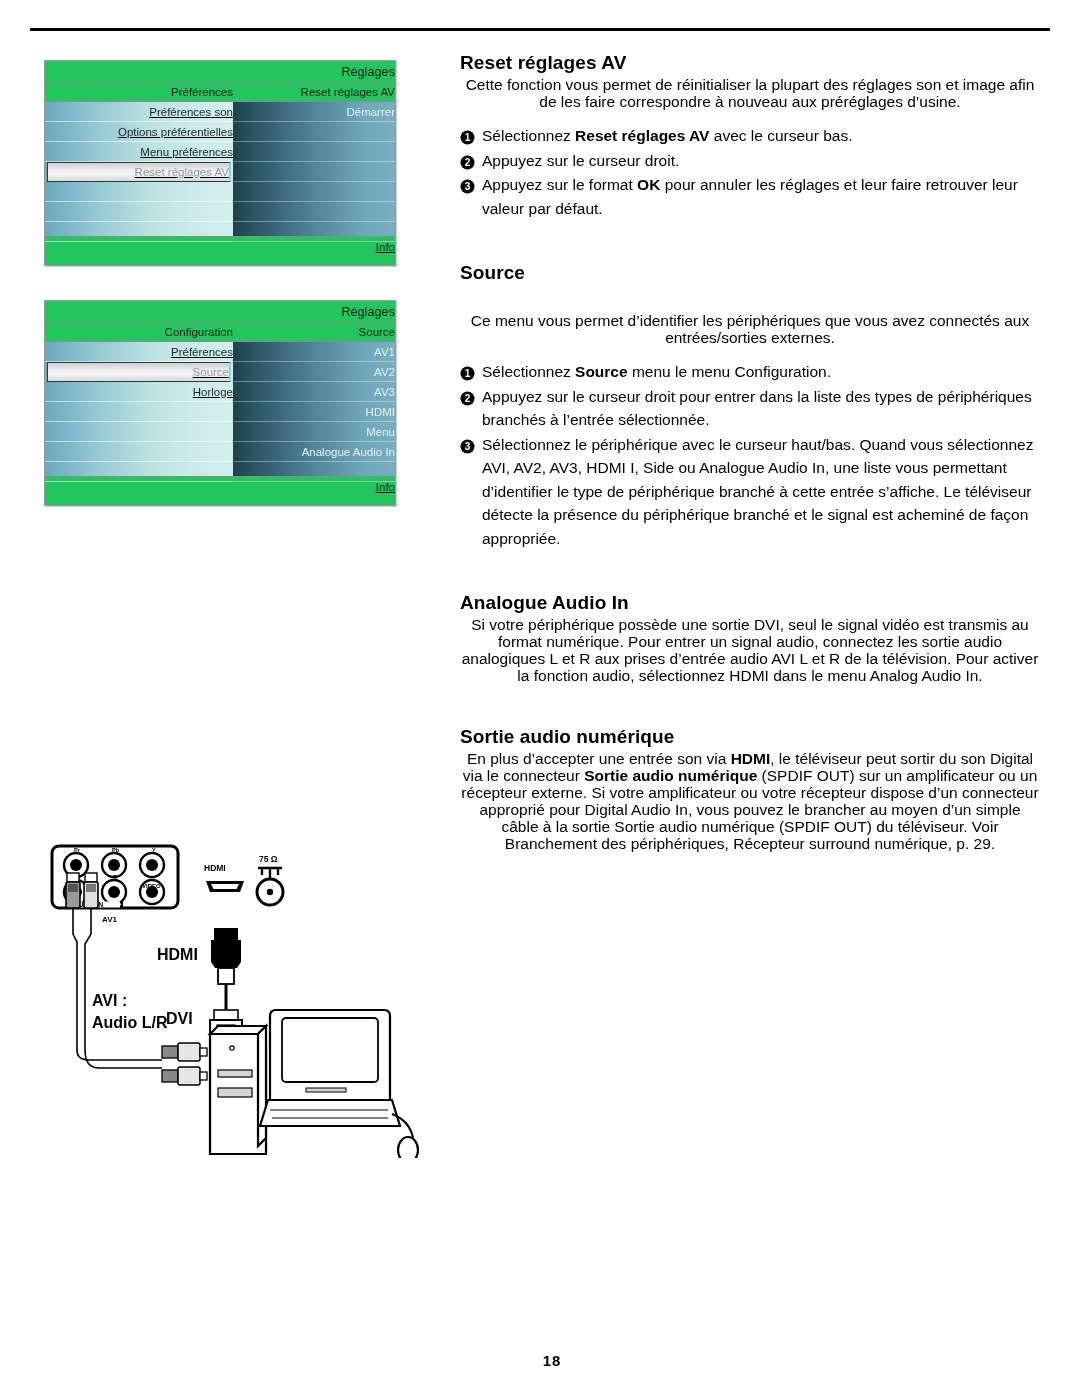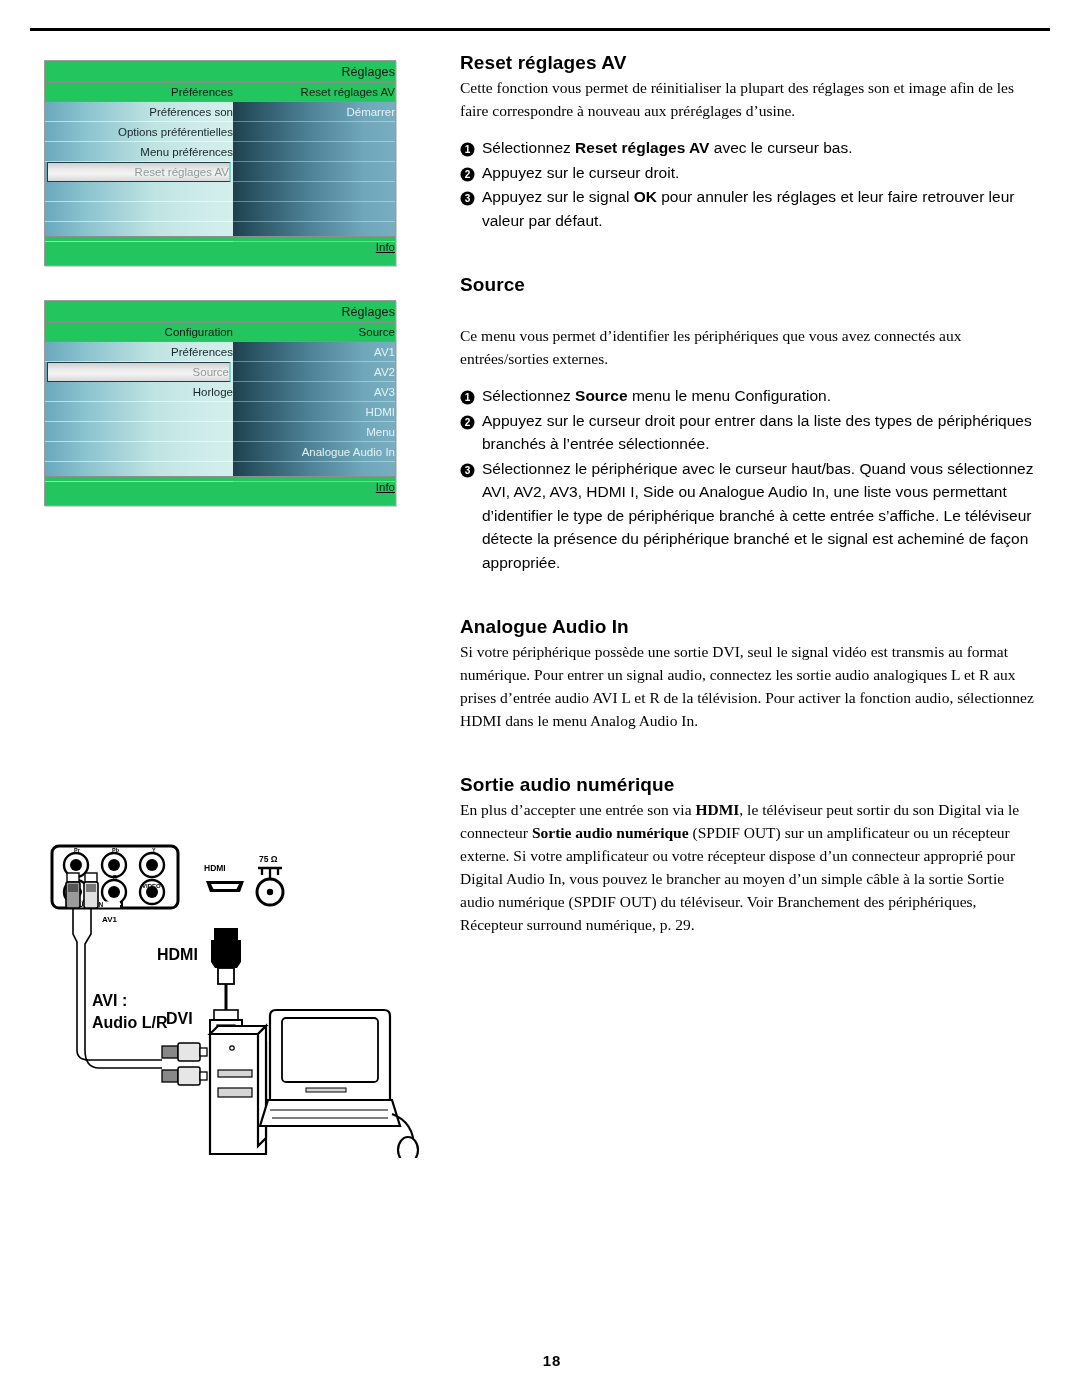--- a/index.html
+++ b/index.html
@@ -70,20 +70,21 @@
   .osd-head-r { flex: 1; padding-left: 16px; box-sizing: border-box; }
 
   .osd-body {
     display: flex;
     height: 134px;
   }
   .osd-left {
     width: 188px;
     background: linear-gradient(to right, #6aa8bd 0%, #8cc3cf 22%, #bfe4e2 58%, #cfeceb 85%, #d3efec 100%);
     position: relative;
+    text-decoration: underline;
   }
   .osd-right {
     flex: 1;
     background: linear-gradient(to right, #1e3f4d 0%, #27505f 10%, #4c7f93 45%, #6fa6ba 80%, #79aec0 100%);
     position: relative;
   }
   .osd-row {
     height: 20px;
     line-height: 20px;
     font-size: 11.5px;
@@ -123,24 +124,23 @@
   
   h2.sec {
     font-size: 19px;
     font-weight: bold;
     margin: 0 0 2px 0;
     letter-spacing: .1px;
   }
   h2.sec.gap-top { margin-top: 42px; }
   p.body {
     font-size: 15.5px;
-    line-height: 23px;
+    line-height: 17px;
     margin: 0 0 0 0;
-    text-align: left;
-    font-family: Liberation Serif, serif;
+    text-align: center;
   }
   .steps {
     margin-top: 14px;
   }
   .step {
     display: flex;
     align-items: flex-start;
     font-size: 15.5px;
     line-height: 23.5px;
     margin-bottom: 1px;
@@ -389,21 +389,21 @@
       </span>
       <span class="step-text"><span>Appuyez sur le curseur droit.</span><b></b><span></span></span>
     </div>
     <div class="step">
       <span class="bullet">
         <svg width="15" height="15" viewBox="0 0 15 15">
             <circle cx="7.5" cy="7.5" r="7" fill="#000"></circle>
             <text x="7.5" y="11" text-anchor="middle" font-family="Liberation Sans, sans-serif" font-size="10" font-weight="bold" fill="#fff">3</text>
           </svg>
       </span>
-      <span class="step-text"><span>Appuyez sur le signal </span><b>OK</b><span> pour annuler les réglages et leur faire retrouver leur valeur par défaut.</span></span>
+      <span class="step-text"><span>Appuyez sur le format </span><b>OK</b><span> pour annuler les réglages et leur faire retrouver leur valeur par défaut.</span></span>
     </div>
   </div>
 
   <h2 class="sec gap-top">Source</h2>
   <div class="spacer-md"></div>
   <p class="body">Ce menu vous permet d’identifier les périphériques que vous avez connectés aux entrées/sorties externes.</p>
 
   <div class="steps">
     <div class="step">
       <span class="bullet">

